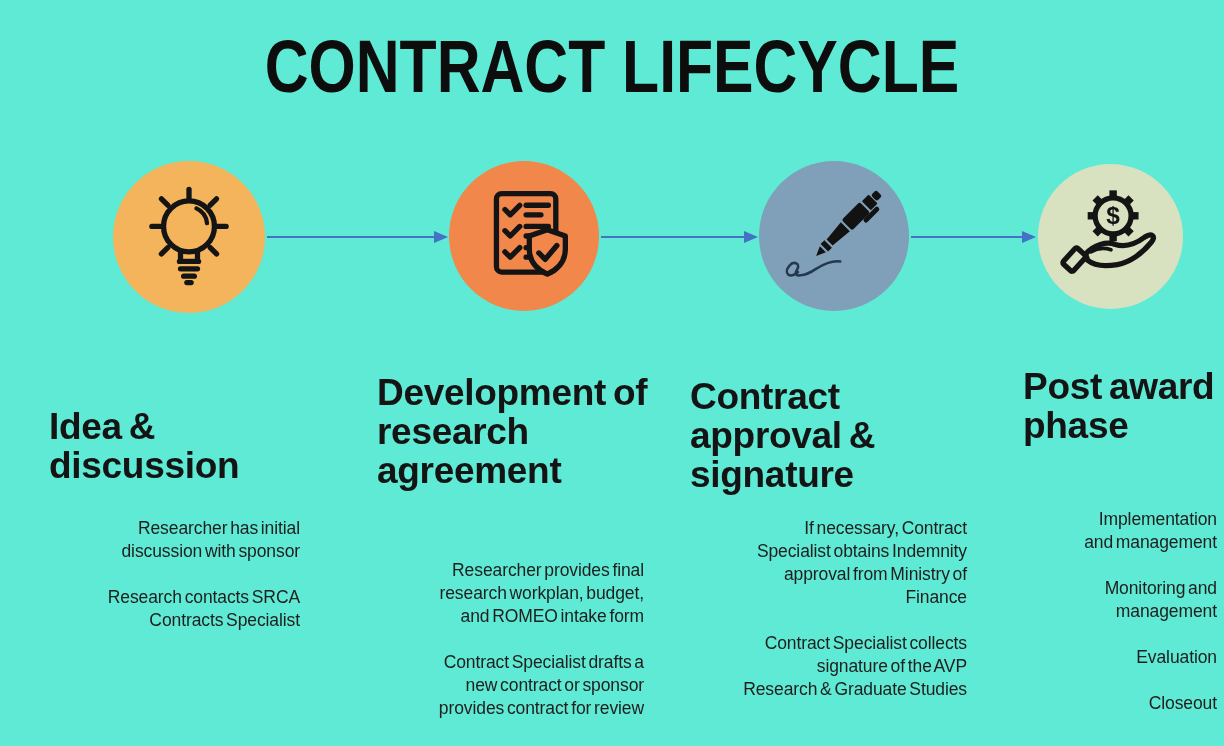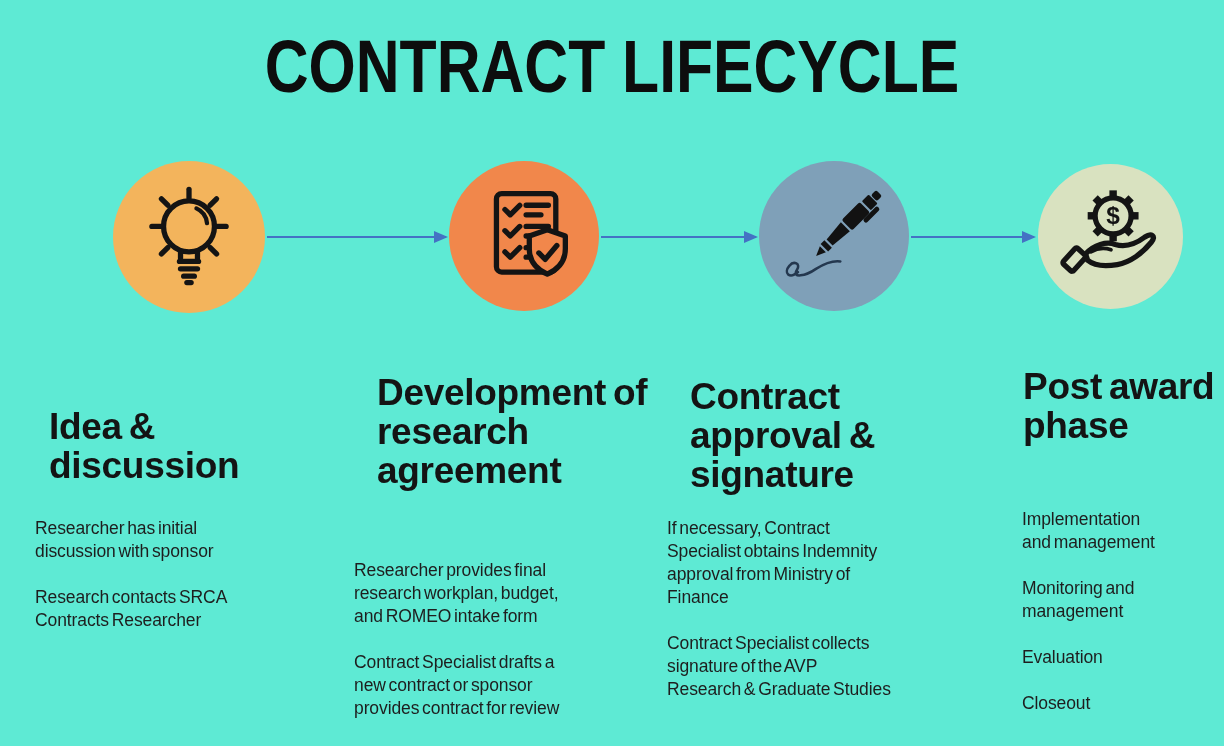--- a/index.html
+++ b/index.html
@@ -21,21 +21,21 @@
   .circle svg{width:106px;height:106px;display:block;}
   .stage-h{
     position:absolute;margin:11px;font-size:37px;line-height:39px;font-weight:700;color:#141414;
     letter-spacing:-0.3px;word-spacing:-3px;white-space:pre-line;
   }
   .h1{left:38px;top:396px;width:300px;}
   .h2{left:366px;top:362px;width:280px;}
   .h3{left:679px;top:366px;width:270px;}
   .h4{left:1012px;top:356px;width:210px;}
   .stage-b{position:absolute;font-size:17.5px;line-height:23px;color:#1e1e1e;word-spacing:-2px;letter-spacing:-0.1px;}
-  .stage-b p{margin:0 0 23px 0;white-space:pre-line;}
+  .stage-b p{margin:0 0 23px 0;white-space:pre-line;text-align:right;}
   .b1{left:35px;top:517px;width:265px;}
   .b2{left:354px;top:517px;width:290px;margin-top:42px;}
   .b3{left:667px;top:517px;width:300px;}
   .b4{left:1022px;top:508px;width:195px;}
   .ico{stroke:#141414;fill:none;stroke-width:5;stroke-linecap:round;stroke-linejoin:round;}
 </style>
 </head>
 <body>
 
 <div class="canvas">
@@ -134,21 +134,21 @@
   <h2 class="stage-h h3">Contract
 approval &amp;
 signature</h2>
   <h2 class="stage-h h4">Post award
 phase</h2>
 
   <div class="stage-b b1">
     <p>Researcher has initial
 discussion with sponsor</p>
     <p>Research contacts SRCA
-Contracts Researcher</p>
+Contracts Specialist</p>
   </div>
   <div class="stage-b b2">
     <p>Researcher provides final
 research workplan, budget,
 and ROMEO intake form</p>
     <p>Contract Specialist drafts a
 new contract or sponsor
 provides contract for review</p>
   </div>
   <div class="stage-b b3">

